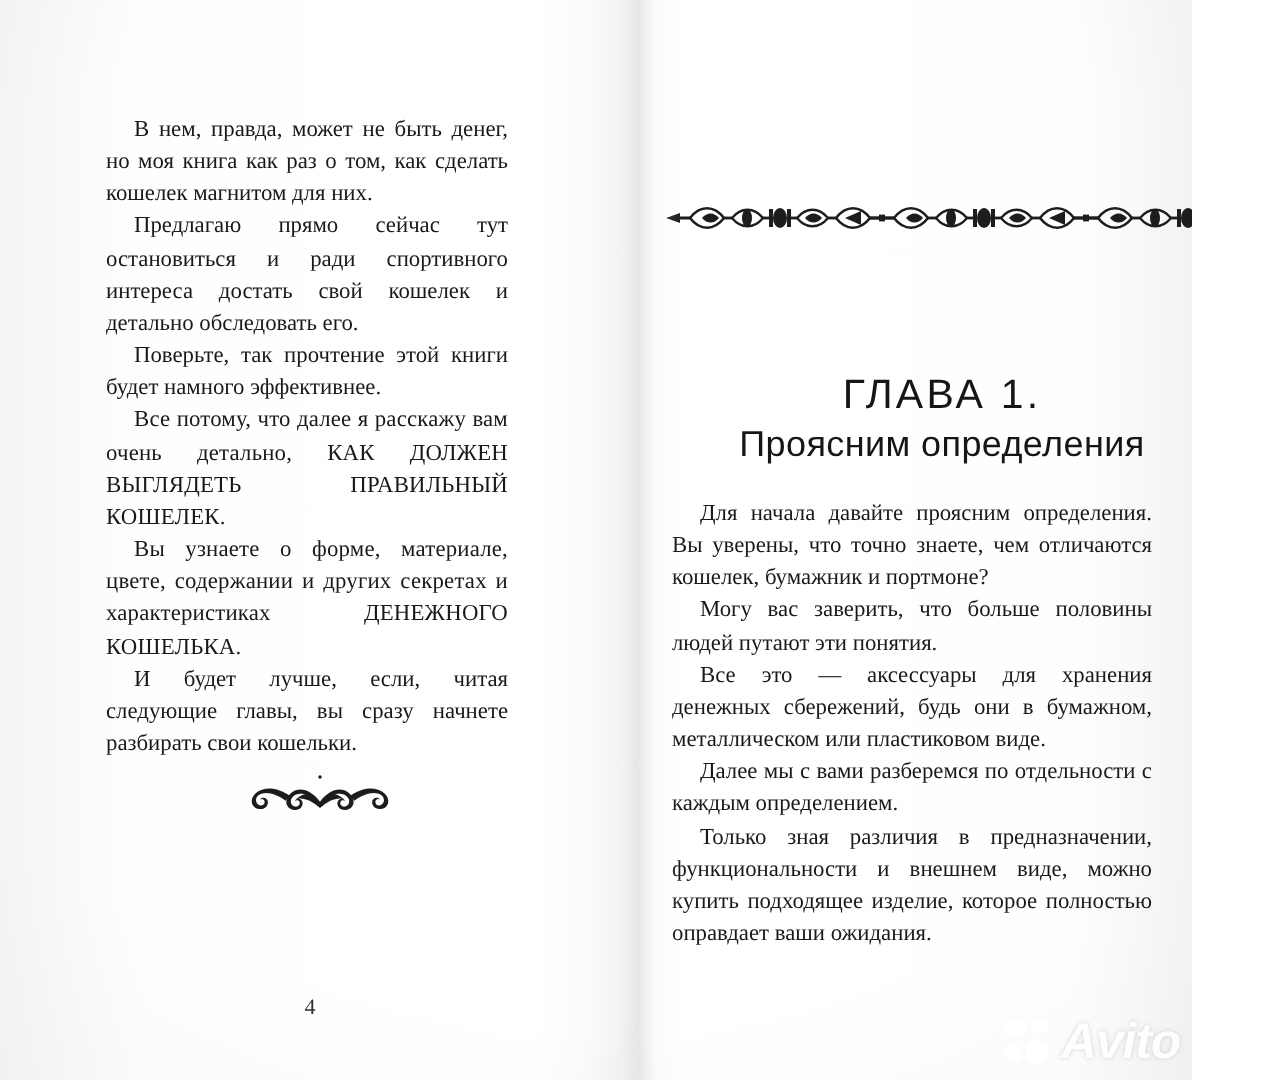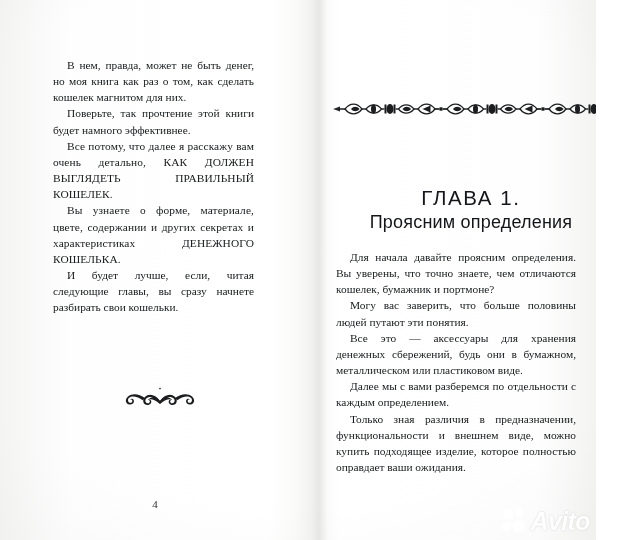--- a/index.html
+++ b/index.html
@@ -156,20 +156,21 @@
 <body>
 
 <div id="book-photo">
 
   <div id="paper-tint"></div>
 
   <div class="page" id="page-left">
 
     <div class="text-column" id="left-column">
       <p class="para">В нем, правда, может не быть денег, но моя книга как раз о том, как сделать кошелек магнитом для них.</p>
+      <p class="para">Предлагаю прямо сейчас тут остановиться и ради спортивного интереса достать свой кошелек и детально обследовать его.</p>
       <p class="para">Поверьте, так прочтение этой книги будет намного эффективнее.</p>
       <p class="para caps">Все потому, что далее я расскажу вам очень детально, КАК ДОЛЖЕН ВЫГЛЯДЕТЬ ПРАВИЛЬНЫЙ КОШЕЛЕК.</p>
       <p class="para caps">Вы узнаете о форме, материале, цвете, содержании и других секретах и характеристиках ДЕНЕЖНОГО КОШЕЛЬКА.</p>
       <p class="para">И будет лучше, если, читая следующие главы, вы сразу начнете разбирать свои кошельки.</p>
     </div>
 
     <svg id="footer-ornament" viewBox="0 0 220 60">
       <g fill="#1a1c1e">
         <circle cx="110" cy="5" r="1.7"></circle>
         <path d="M110 30

